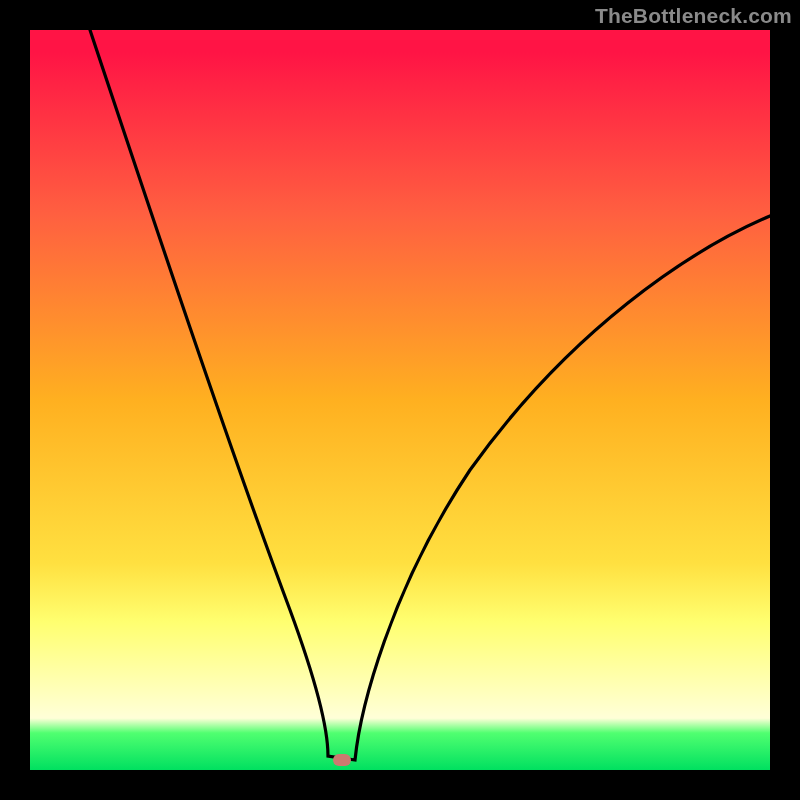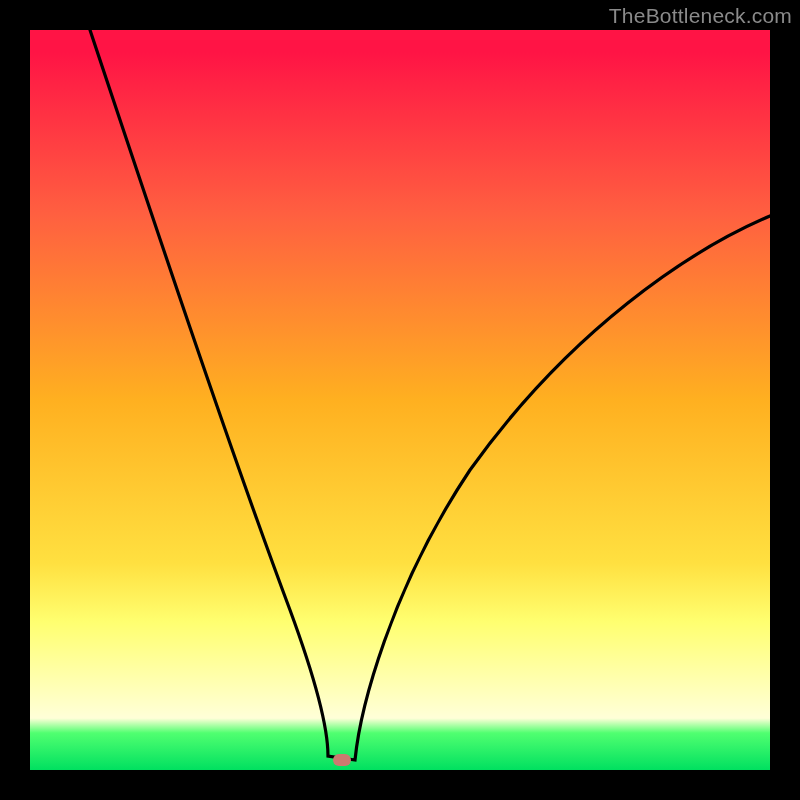--- a/index.html
+++ b/index.html
@@ -30,21 +30,21 @@
       #50ff70 95%,
       #00e060 100%
     );
   }
   .watermark {
     position: absolute;
     top: 4px;
     right: 8px;
     color: #8a8a8a;
     font-size: 21px;
-    font-weight: 400;
+    font-weight: 700;
     letter-spacing: 0.2px;
     z-index: 5;
   }
   svg.curve {
     position: absolute;
     left: 0;
     top: 0;
     width: 740px;
     height: 740px;
     z-index: 3;

